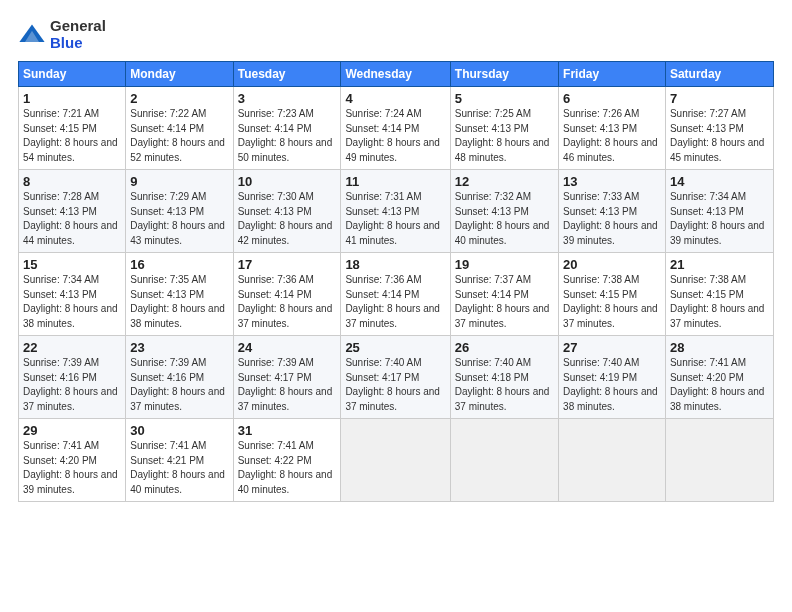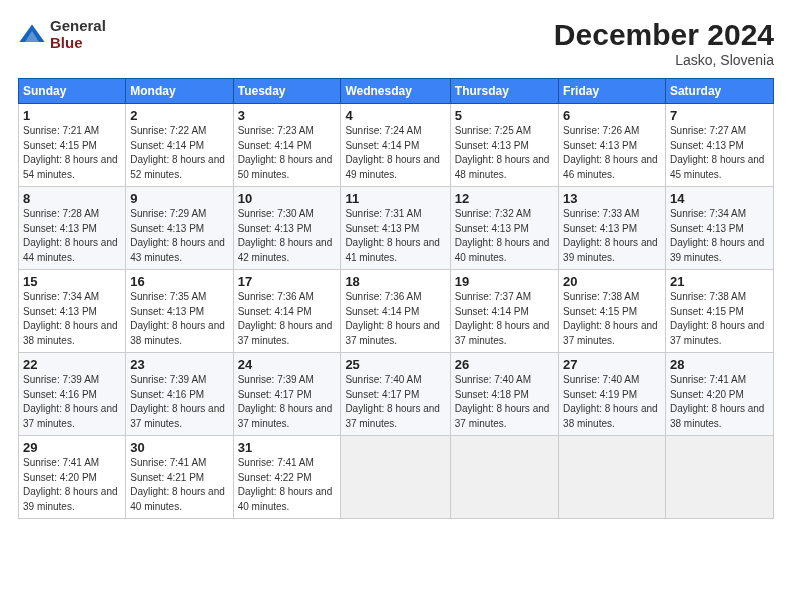--- a/index.html
+++ b/index.html
@@ -33,21 +33,21 @@
       line-height: 1.1;
     }
     .logo-general {
       font-size: 15px;
       font-weight: bold;
       color: #333;
     }
     .logo-blue {
       font-size: 15px;
       font-weight: bold;
-      color: #7f1d1d;
+      color: #1d4ed8;
     }
     .logo-icon {
       width: 28px;
       height: 28px;
     }
     .title-block {
       text-align: right;
     }
     .main-title {
       font-size: 30px;
@@ -108,24 +108,20 @@
     <div class="logo">
       <svg class="logo-icon" viewBox="0 0 40 40">
         <polygon points="20,5 38,30 2,30" fill="#1565c0"></polygon>
         <polygon points="20,14 30,30 10,30" fill="#fff" opacity="0.3"></polygon>
       </svg>
       <div class="logo-text">
         <span class="logo-general">General</span>
         <span class="logo-blue">Blue</span>
       </div>
     </div>
-    <div class="title-block">
-      <div class="main-title">December 2024</div>
-      <div class="subtitle">Lasko, Slovenia</div>
-    </div>
   </div>
 
   <table class="calendar">
     <thead>
       <tr>
         <th>Sunday</th>
         <th>Monday</th>
         <th>Tuesday</th>
         <th>Wednesday</th>
         <th>Thursday</th>

